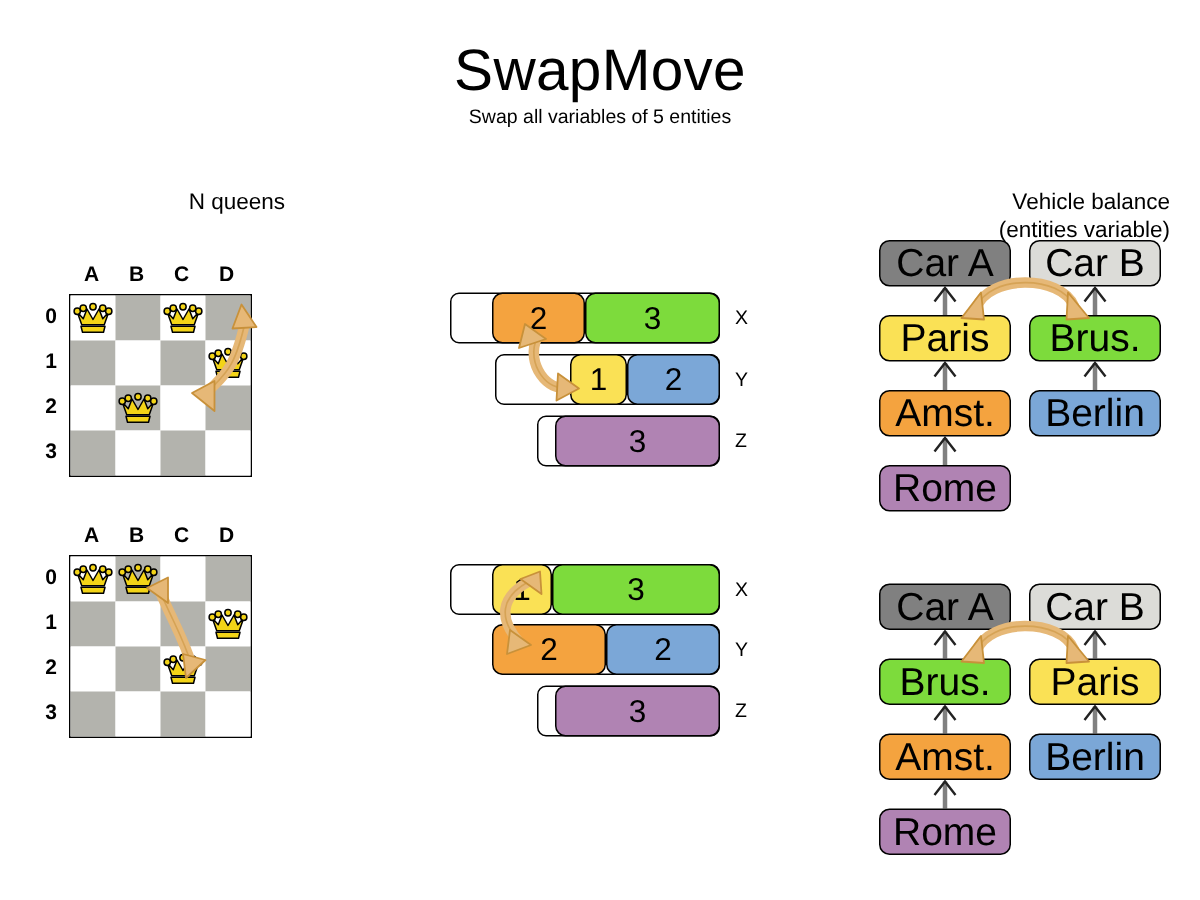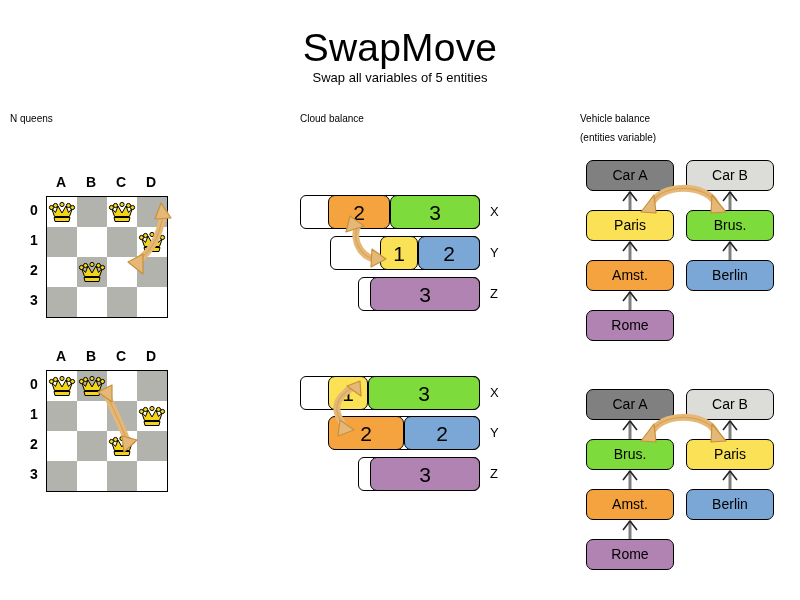--- a/index.html
+++ b/index.html
@@ -16,21 +16,21 @@
     position:absolute;left:0;top:26px;width:800px;text-align:center;
     font-size:39px;line-height:44px;font-weight:400;letter-spacing:.2px;
   }
   .subtitle{
     position:absolute;left:0;top:70px;width:800px;text-align:center;
     font-size:13px;line-height:16px;
   }
 
   
   .col-head{
-    position:absolute;text-align:left;font-size:10px;line-height:19px;
+    position:absolute;text-align:right;font-size:15px;line-height:19px;margin-top:16px;
   }
   #head-nqueens{left:10px;top:109px;width:180px;}
   #head-cloud{left:300px;top:109px;width:200px;}
   #head-vrp{left:580px;top:109px;width:200px;}
 
   
   .board-wrap{position:absolute;}
   .board{
     position:absolute;left:22px;top:22px;width:120px;height:120px;
     border:1.4px solid #000;box-sizing:content-box;
@@ -65,36 +65,35 @@
     font-size:21px;line-height:21px;color:#000;
   }
   .cloud-label{
     position:absolute;font-size:13px;line-height:16px;top:9px;
   }
 
   
   .vrp-box{
     position:absolute;border:1.4px solid #000;border-radius:7px;box-sizing:border-box;
     display:flex;align-items:center;justify-content:center;
-    font-size:14px;line-height:23px;color:#000;
+    font-size:26px;line-height:23px;color:#000;
   }
 
   
   .overlay{position:absolute;left:0;top:0;width:800px;height:600px;pointer-events:none;}
 </style>
 </head>
 <body>
 
 <div class="root">
 
   <div class="title">SwapMove</div>
   <div class="subtitle">Swap all variables of 5 entities</div>
 
   <div class="col-head" id="head-nqueens">N queens</div>
-  <div class="col-head" id="head-cloud">Cloud balance</div>
   <div class="col-head" id="head-vrp">
     <div>Vehicle balance</div>
     <div>(entities variable)</div>
   </div>
 
   <div class="board-wrap" id="nqueens-before" style="left:24px;top:174px;width:160px;height:150px;">
       <div class="file-label" style="left: 22px;">A</div>
       <div class="file-label" style="left: 52px;">B</div>
       <div class="file-label" style="left: 82px;">C</div>
       <div class="file-label" style="left: 112px;">D</div>

